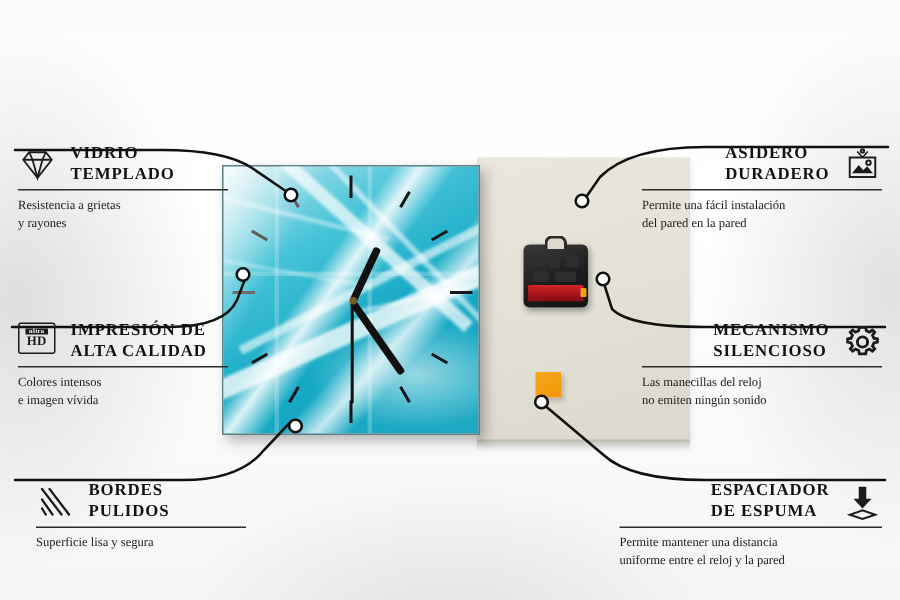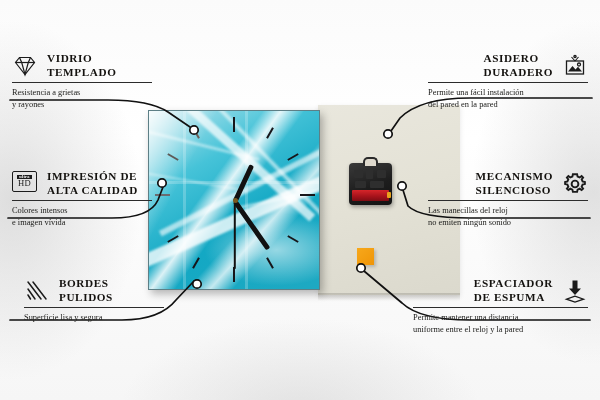--- a/index.html
+++ b/index.html
@@ -72,37 +72,37 @@
   #foam{
     position:absolute; left:227px; top:148px; width:17px; height:17px;
     background:linear-gradient(140deg,#f7a81b 0%,#ef9507 100%);
     box-shadow:2px 2px 3px rgba(0,0,0,0.18);
   }
 
   
   .feature{ position:absolute; }
   .f-left{ text-align:left; }
   .f-right{ }
-  .head-row{ display:flex; align-items:center; gap:9px; }
+  .head-row{ display:flex; align-items:center; gap:9px;margin-top:44px; }
   .f-right .head-row{ justify-content:flex-end; }
   .icon{ flex:0 0 auto; width:26px; height:26px; color:#1b1b1b; }
   .icon svg{ display:block; width:26px; height:26px; }
   .title{
     font-size:11.2px; font-weight:bold; letter-spacing:0.6px; line-height:1.22;
     color:#14120f; text-transform:uppercase;
   }
   .rule{ height:1px; background:#2c2c2c; margin:3px 0 4px; }
   .desc{ font-size:8.4px; line-height:1.34; color:#20201e; }
 
   .hdicon{
     width:25px; height:21px; border:1.4px solid #1b1b1b; border-radius:2px;
     display:flex; flex-direction:column; align-items:center; justify-content:center; line-height:1;
   }
   .hdicon .u{ font-size:4.4px; font-weight:bold; letter-spacing:0.2px; background:#1b1b1b; color:#fff; padding:0 2px; }
-  .hdicon .h{ font-size:8.6px; font-weight:normal; letter-spacing:0.3px; }
+  .hdicon .h{ font-size:8.6px; font-weight:bold; letter-spacing:0.3px; }
 
   #connectors{ position:absolute; left:0; top:0; width:600px; height:400px; pointer-events:none; }
 </style>
 </head>
 <body>
 
 <div id="stage">
 
   <div id="photo">
 

